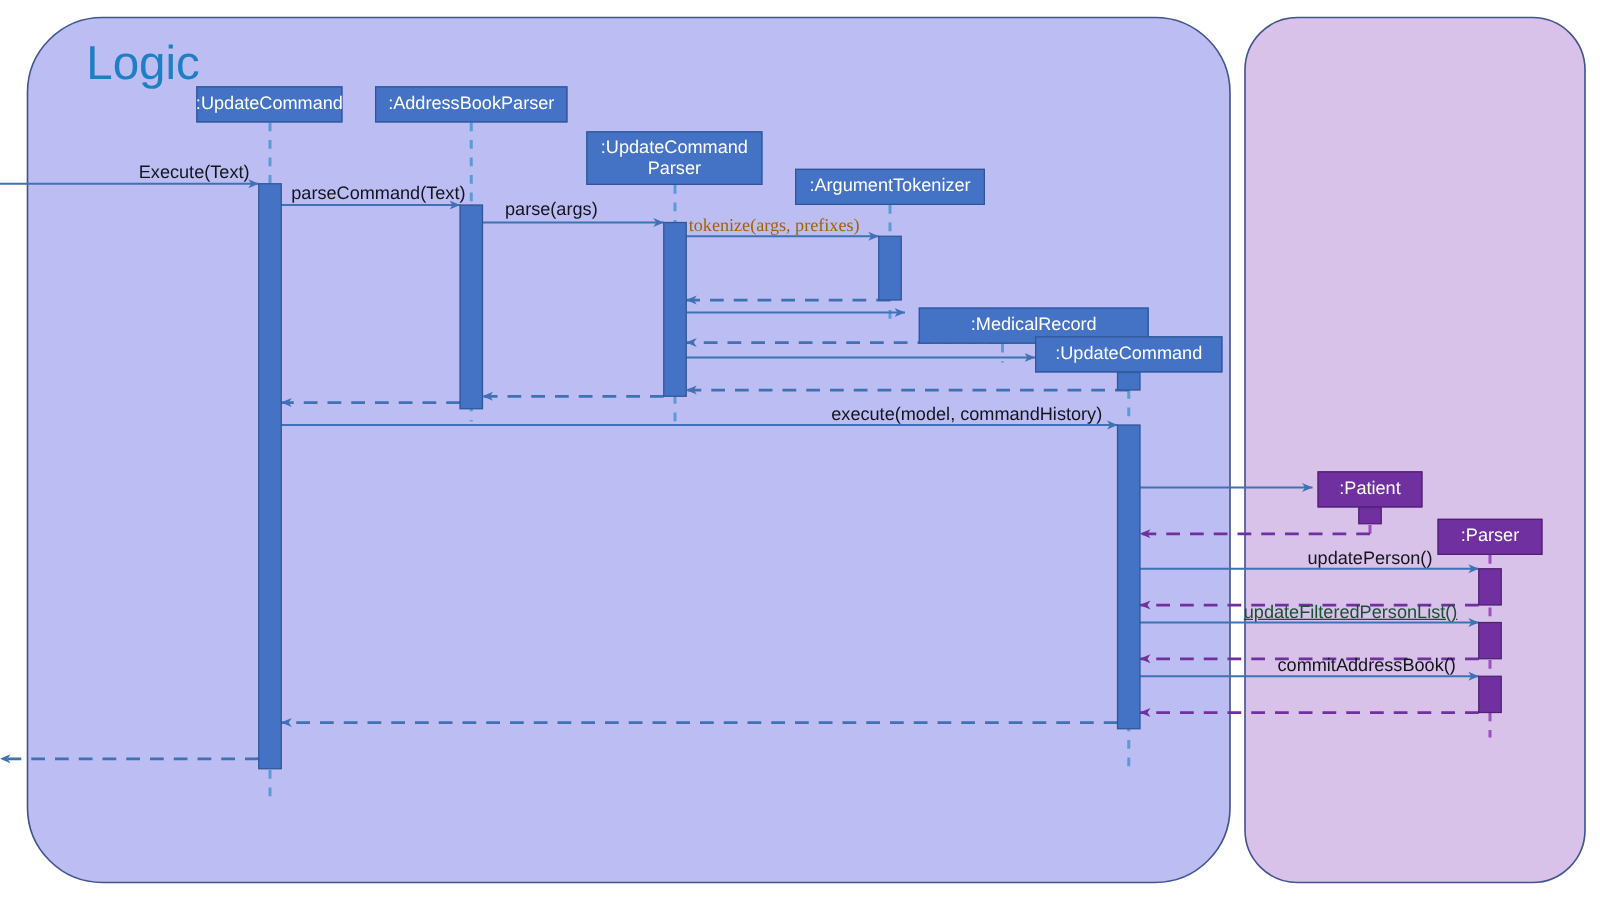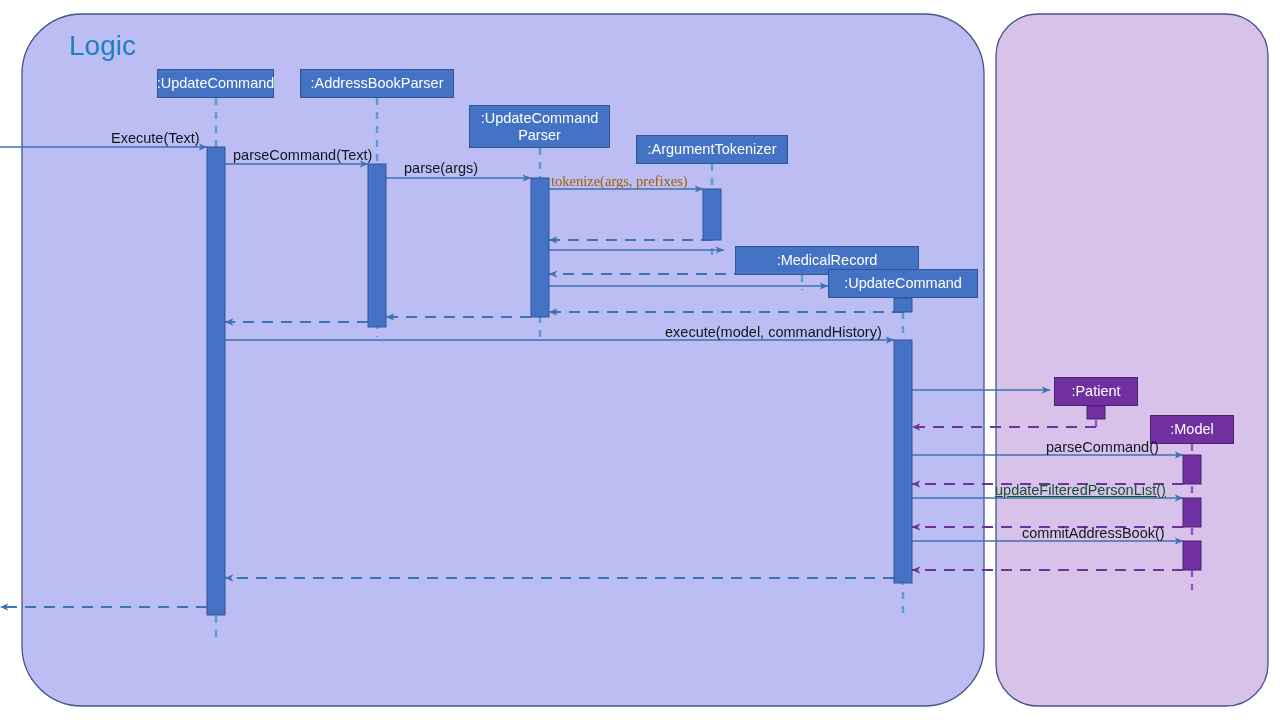--- a/index.html
+++ b/index.html
@@ -18,21 +18,21 @@
   }
   svg.layer {
     position: absolute;
     left: 0;
     top: 0;
     width: 1280px;
     height: 720px;
   }
   .panel-title {
     position: absolute;
-    font-size: 28px;
+    font-size: 38px;
     line-height: 1;
     white-space: nowrap;
     user-select: none;
   }
   .lifeline-box {
     position: absolute;
     box-sizing: border-box;
     display: flex;
     align-items: center;
     justify-content: center;
@@ -125,27 +125,27 @@
 
   <div id="boxes-host">
       <div class="lifeline-box" style="left: 157px; top: 69px; width: 117px; height: 29px; background: rgb(68, 114, 196); border: 1px solid rgb(47, 85, 151);"><span>:UpdateCommand</span></div>
       <div class="lifeline-box" style="left: 300px; top: 69px; width: 154px; height: 29px; background: rgb(68, 114, 196); border: 1px solid rgb(47, 85, 151);"><span>:AddressBookParser</span></div>
       <div class="lifeline-box" style="left: 469px; top: 105px; width: 141px; height: 43px; background: rgb(68, 114, 196); border: 1px solid rgb(47, 85, 151);"><span>:UpdateCommand
 Parser</span></div>
       <div class="lifeline-box" style="left: 636px; top: 135px; width: 152px; height: 29px; background: rgb(68, 114, 196); border: 1px solid rgb(47, 85, 151);"><span>:ArgumentTokenizer</span></div>
       <div class="lifeline-box" style="left: 724px; top: 246px; width: 184px; height: 29px; background: rgb(68, 114, 196); border: 1px solid rgb(47, 85, 151); margin-left: 11px;"><span>:MedicalRecord</span></div>
       <div class="lifeline-box" style="left: 828px; top: 269px; width: 150px; height: 29px; background: rgb(68, 114, 196); border: 1px solid rgb(47, 85, 151);"><span>:UpdateCommand</span></div>
       <div class="lifeline-box" style="left: 1054px; top: 377px; width: 84px; height: 29px; background: rgb(112, 48, 160); border: 1px solid rgb(79, 32, 112);"><span>:Patient</span></div>
-      <div class="lifeline-box" style="left: 1150px; top: 415px; width: 84px; height: 29px; background: rgb(112, 48, 160); border: 1px solid rgb(79, 32, 112);"><span>:Model</span></div>
+      <div class="lifeline-box" style="left: 1150px; top: 415px; width: 84px; height: 29px; background: rgb(112, 48, 160); border: 1px solid rgb(79, 32, 112);"><span>:Parser</span></div>
     </div>
 
   <div id="labels-host">
       <div class="msg-label" style="left: 111px; top: 130px; color: rgb(20, 20, 30);">Execute(Text)</div>
       <div class="msg-label" style="left: 233px; top: 147px; color: rgb(20, 20, 30);">parseCommand(Text)</div>
       <div class="msg-label" style="left: 404px; top: 160px; color: rgb(20, 20, 30);">parse(args)</div>
       <div class="msg-label" style="left: 551px; top: 173px; color: #a16207; font-family: Liberation Serif, serif;">tokenize(args, prefixes)</div>
       <div class="msg-label" style="left: 665px; top: 324px; color: rgb(20, 20, 30);">execute(model, commandHistory)</div>
-      <div class="msg-label" style="left: 1046px; top: 439px; color: rgb(20, 20, 30);">parseCommand()</div>
+      <div class="msg-label" style="left: 1046px; top: 439px; color: rgb(20, 20, 30);">updatePerson()</div>
       <div class="msg-label" style="left: 995px; top: 482px; color: #14532d; text-decoration: underline;">updateFilteredPersonList()</div>
       <div class="msg-label" style="left: 1022px; top: 525px; color: rgb(20, 20, 30);">commitAddressBook()</div>
     </div>
 
 </div>
 
 </body></html>

